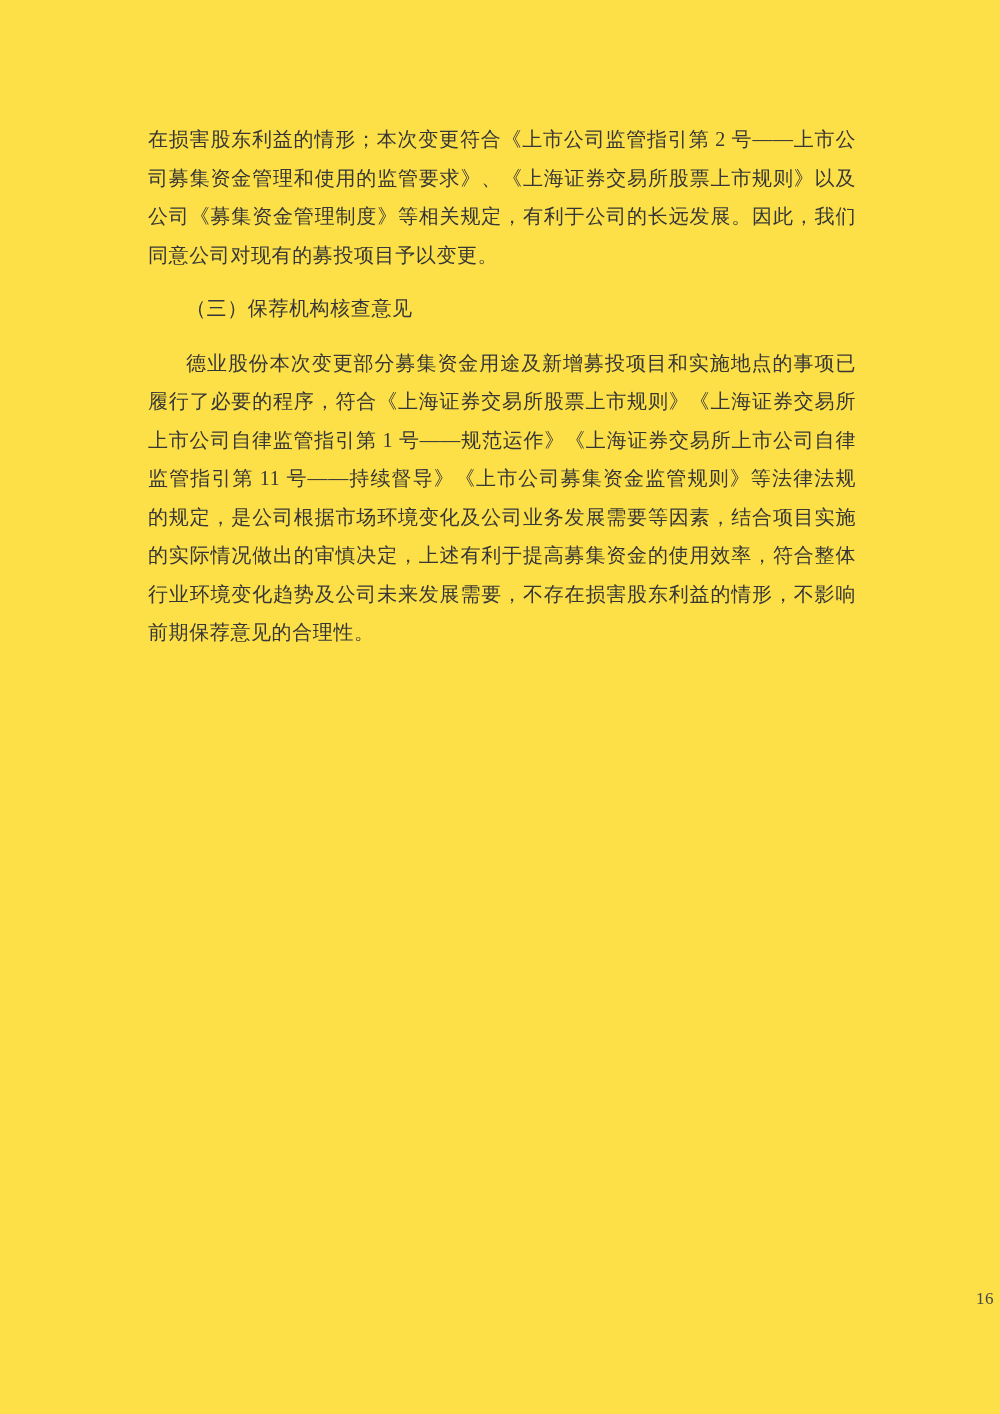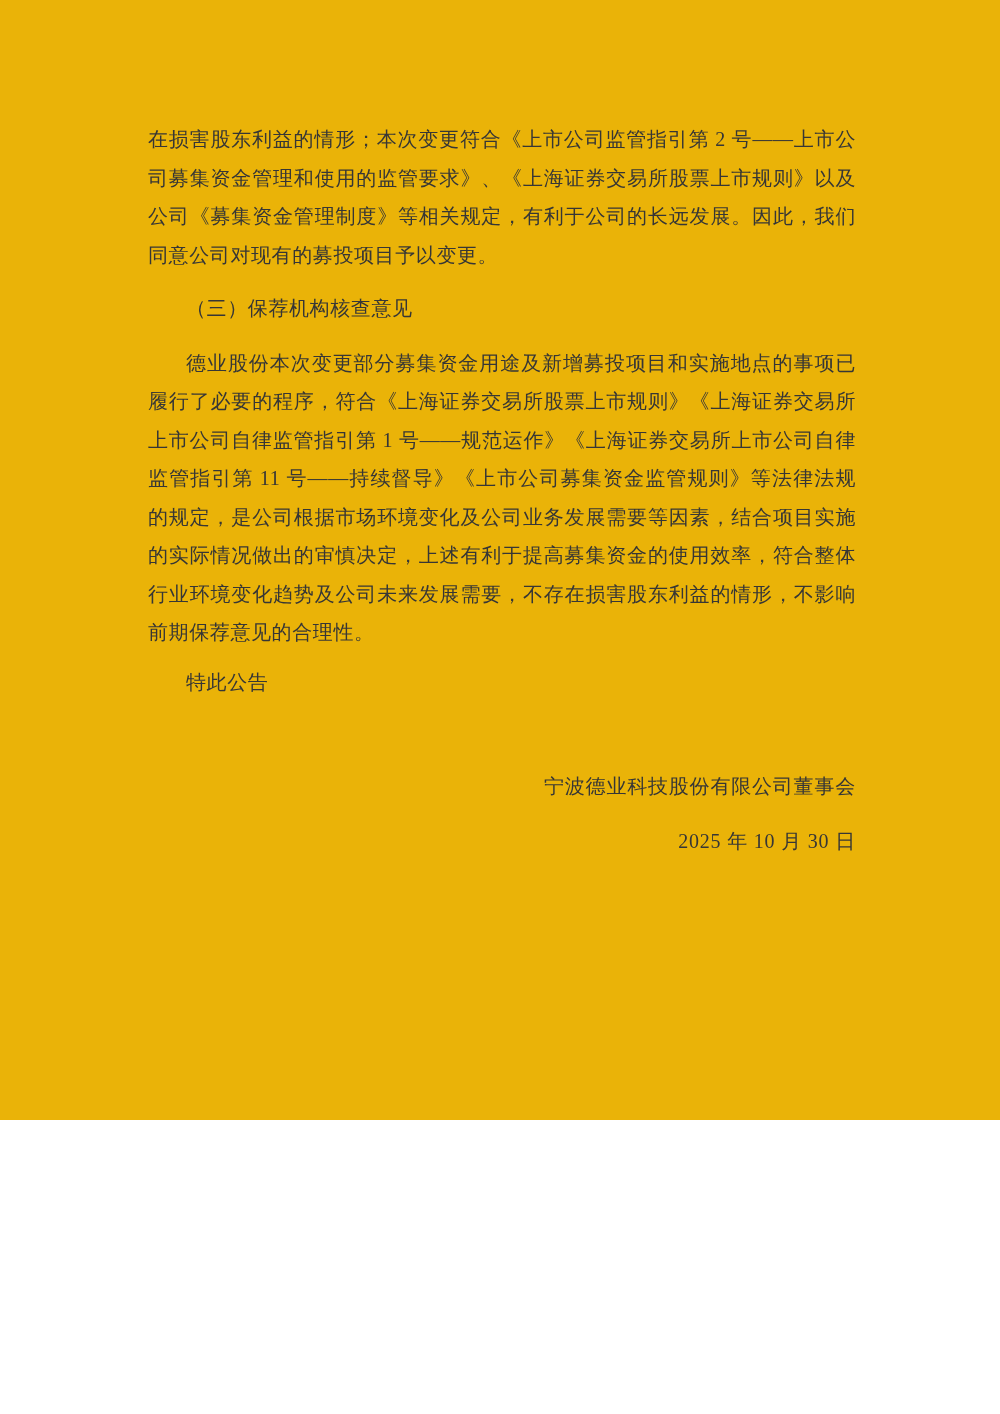--- a/index.html
+++ b/index.html
@@ -3,22 +3,22 @@
 <meta charset="utf-8">
 <style>
   html, body {
     margin: 0;
     padding: 0;
     background: #ffffff;
   }
   .page {
     position: relative;
     width: 1000px;
-    height: 1120px;
-    background: #eab308;
+    height: 1414px;
+    background: #fde047;
     font-family: "Liberation Serif", "DejaVu Serif", serif;
     color: #363636;
     overflow: hidden;
   }
   .content {
     position: absolute;
     left: 148px;
     top: 120px;
     width: 708px;
   }
@@ -67,23 +67,18 @@
   <div class="content">
 
     <p class="para no-indent">在损害股东利益的情形；本次变更符合《上市公司监管指引第 2 号——上市公司募集资金管理和使用的监管要求》、《上海证券交易所股票上市规则》以及公司《募集资金管理制度》等相关规定，有利于公司的长远发展。因此，我们同意公司对现有的募投项目予以变更。</p>
 
     <p class="para indent gap-sm">（三）保荐机构核查意见</p>
 
     <p class="para indent gap-md">德业股份本次变更部分募集资金用途及新增募投项目和实施地点的事项已履行了必要的程序，符合《上海证券交易所股票上市规则》《上海证券交易所上市公司自律监管指引第 1 号——规范运作》《上海证券交易所上市公司自律监管指引第 11 号——持续督导》《上市公司募集资金监管规则》等法律法规的规定，是公司根据市场环境变化及公司业务发展需要等因素，结合项目实施的实际情况做出的审慎决定，上述有利于提高募集资金的使用效率，符合整体行业环境变化趋势及公司未来发展需要，不存在损害股东利益的情形，不影响前期保荐意见的合理性。</p>
 
 
 
-    <p class="para indent gap-xs">特此公告</p>
 
-    <div class="sig-block">
-      <p class="sig-line">宁波德业科技股份有限公司董事会</p>
-      <p class="sig-line date-line">2025 年 10 月 30 日</p>
-    </div>
 
   </div>
 
   <div class="page-number">16</div>
 </div>
 
 </body></html>

